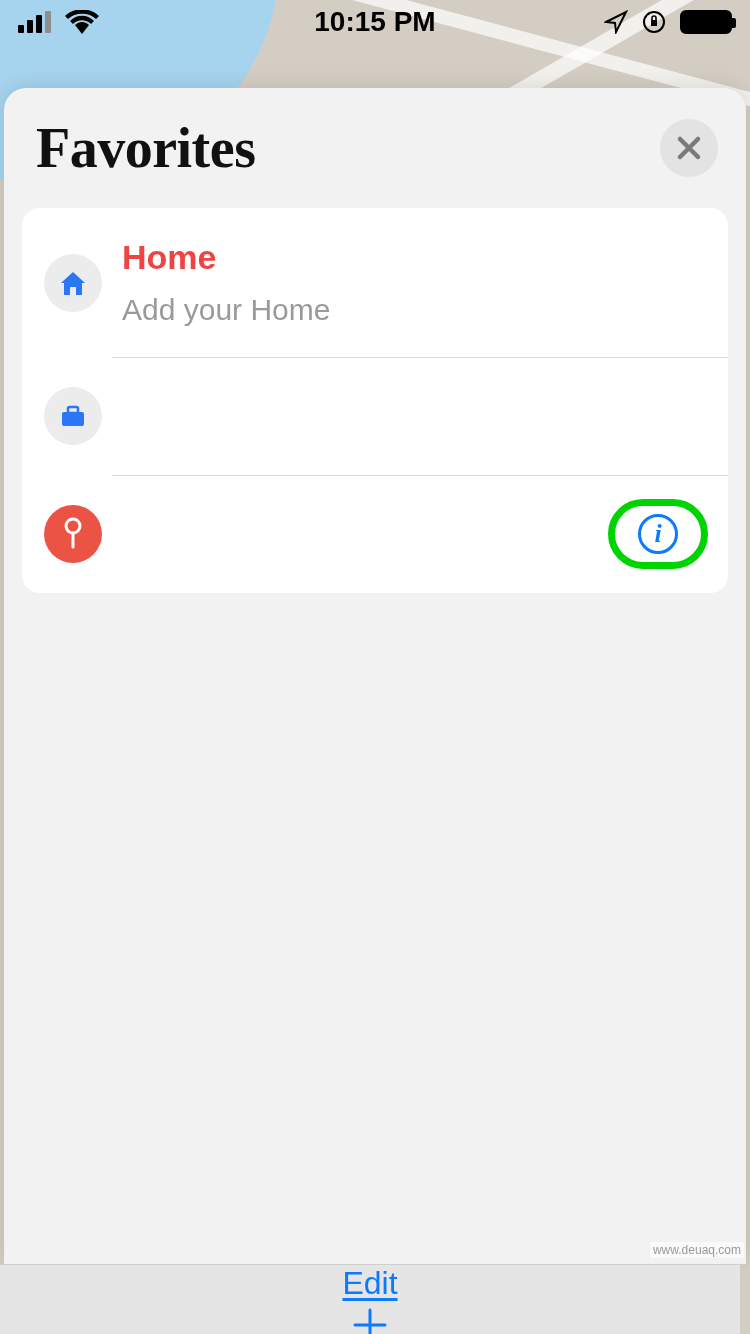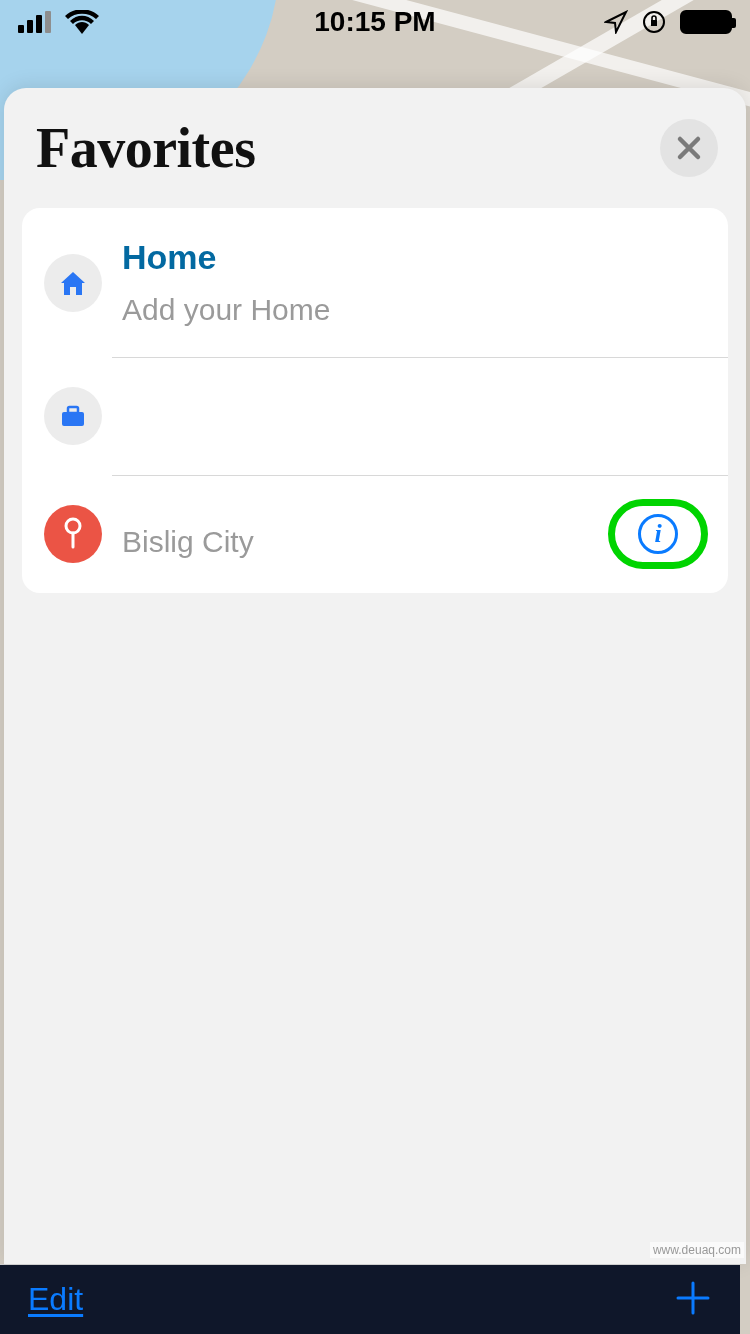--- a/index.html
+++ b/index.html
@@ -79,39 +79,40 @@
       content:""; position:absolute; top:0; left: 90px; right: 0; height:1px; background:#d8d8d8;
     }
     .icon-circle {
       width: 58px; height: 58px; border-radius: 50%;
       display:flex; align-items:center; justify-content:center;
       flex-shrink: 0; margin: 0 20px 0 10px;
     }
     .icon-gray { background:#ececec; color:#2a76f4; }
     .icon-red { background:#eb5445; color:#fff; }
     .fav-text { flex: 1; }
-    .fav-title { font-size: 34px; font-weight: 600; color:#0369a1; margin-bottom: 4px; }
+    .fav-title { font-size: 34px; font-weight: 600; color:#ef4444; margin-bottom: 4px; }
     .fav-sub { font-size: 30px; color: #9a9a9a; margin-top: 16px; }
     .info-wrap { position: relative; display:flex; align-items:center; justify-content:center; width: 100px; }
     .info-highlight {
       position:absolute; width: 100px; height: 70px; border: 7px solid #00d400; border-radius: 48px;
     }
     .info-btn {
       width: 40px; height: 40px; border: 3px solid #0a7bff; border-radius: 50%;
       color:#0a7bff; font-family: Georgia, serif; font-style: italic; font-weight: 700;
       display:flex; align-items:center; justify-content:center; font-size: 26px;
       background:#fff;
     }
 
     
     .toolbar {
       position: absolute; bottom: 0; left: 0; right: 10px; height: 70px;
-      background: #0f172a; border-top: 1px solid #cfcfcf;
+      background: #e5e5e5; border-top: 1px solid #cfcfcf;
       display:flex; align-items:center; justify-content:space-between;
       padding: 0 28px;
+      flex-direction: column;
     }
     .edit-link { color:#0a7bff; font-size: 32px; font-weight: 400; text-decoration: underline; text-underline-offset: 4px;}
     .add-btn { color:#0a7bff; font-size: 50px; font-weight: 300; line-height: 1;}
 
     .watermark {
       position: absolute; right: 6px; bottom: 76px; font-size: 12px; color: #999; background: rgba(255,255,255,0.6); padding: 1px 3px;
     }
   </style>
 </head>
 <body>
@@ -183,21 +184,20 @@
     </div>
 
     <div class="fav-row">
       <div class="icon-circle icon-red">
         <svg width="26" height="34" viewBox="0 0 26 34">
             <circle cx="13" cy="9" r="7" fill="none" stroke="#fff" stroke-width="3"></circle>
             <line x1="13" y1="16" x2="13" y2="30" stroke="#fff" stroke-width="3" stroke-linecap="round"></line>
           </svg>
       </div>
       <div class="fav-text">
-        <div class="fav-sub">Bislig City</div>
       </div>
       <div class="info-wrap">
         <div class="info-highlight"></div>
         <div class="info-btn">
           <span>i</span>
         </div>
       </div>
     </div>
 
   </div>

